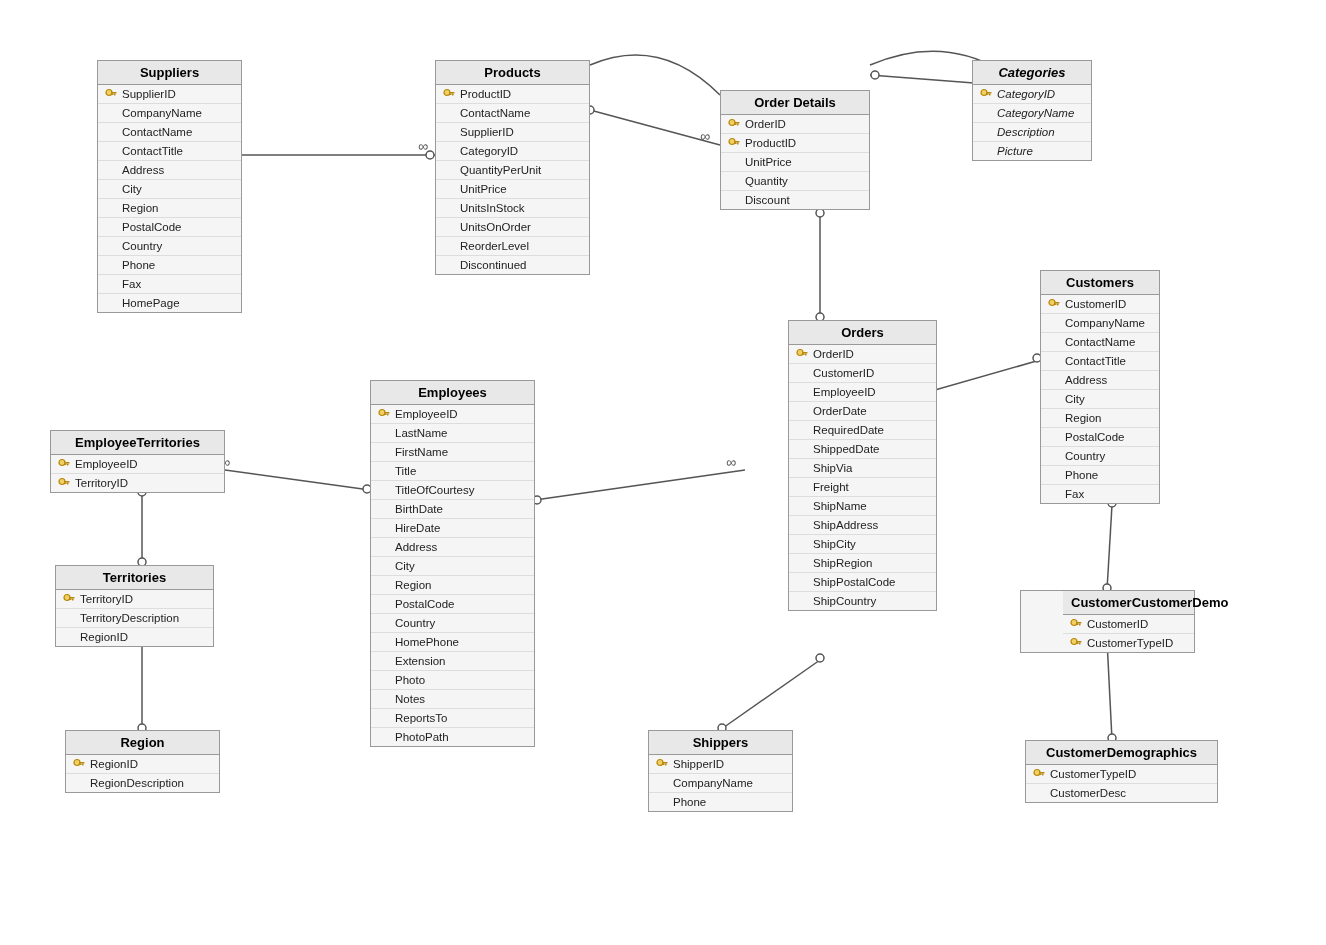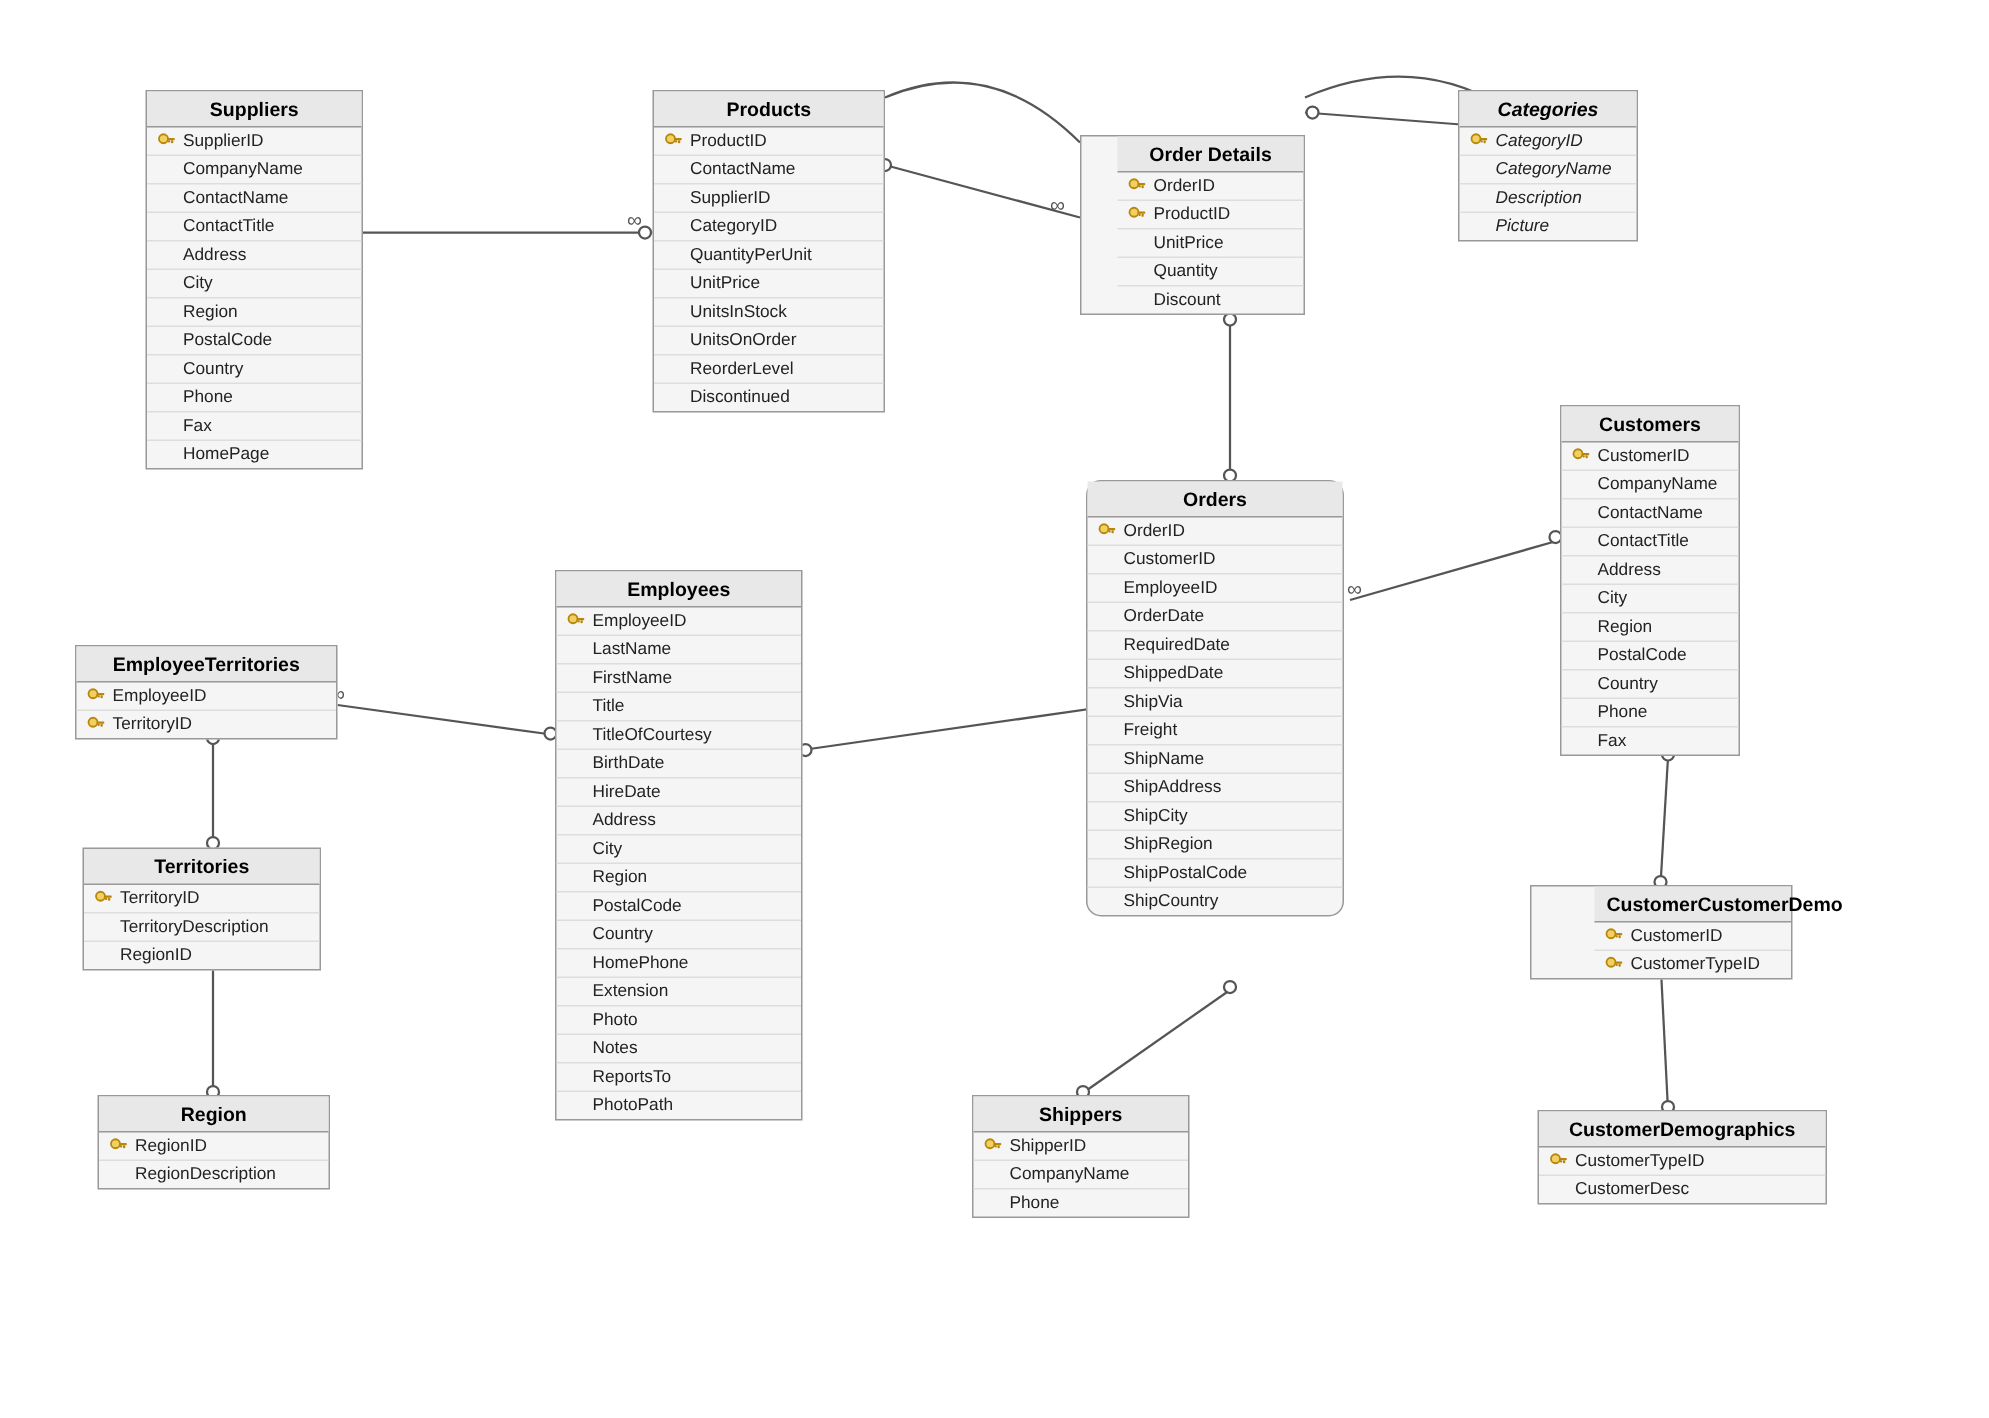--- a/index.html
+++ b/index.html
@@ -228,21 +228,21 @@
       </div>
       <div class="db-table-row">
         <span class="pk-icon"></span>
         <span class="field-name">ReorderLevel</span>
       </div>
       <div class="db-table-row">
         <span class="pk-icon"></span>
         <span class="field-name">Discontinued</span>
       </div>
     </div>
-    <div class="db-table" style="left: 720px; top: 90px; width: 150px; padding-left: 24px;">
+    <div class="db-table" style="left: 720px; top: 90px; width: 150px;">
       <div class="db-table-header">Order Details</div>
       <div class="db-table-row">
         <span class="pk-icon"><svg viewBox="0 0 14 14" xmlns="http://www.w3.org/2000/svg">
     <circle cx="5" cy="5.5" r="3" stroke="#b8860b" stroke-width="1.2" fill="#f0d060"></circle>
     <rect x="7.5" y="5" width="5" height="1.5" rx="0.5" fill="#b8860b"></rect>
     <rect x="10" y="6.5" width="1.5" height="2" rx="0.5" fill="#b8860b"></rect>
     <rect x="8" y="6.5" width="1.5" height="1.5" rx="0.5" fill="#b8860b"></rect>
   </svg></span>
         <span class="field-name">OrderID</span>
       </div>
@@ -337,21 +337,21 @@
       </div>
       <div class="db-table-row">
         <span class="pk-icon"></span>
         <span class="field-name">Phone</span>
       </div>
       <div class="db-table-row">
         <span class="pk-icon"></span>
         <span class="field-name">Fax</span>
       </div>
     </div>
-    <div class="db-table" style="left: 724px; top: 320px; width: 172px; border-radius: 10px;">
+    <div class="db-table" style="left: 788px; top: 320px; width: 149px;">
       <div class="db-table-header">Orders</div>
       <div class="db-table-row">
         <span class="pk-icon"><svg viewBox="0 0 14 14" xmlns="http://www.w3.org/2000/svg">
     <circle cx="5" cy="5.5" r="3" stroke="#b8860b" stroke-width="1.2" fill="#f0d060"></circle>
     <rect x="7.5" y="5" width="5" height="1.5" rx="0.5" fill="#b8860b"></rect>
     <rect x="10" y="6.5" width="1.5" height="2" rx="0.5" fill="#b8860b"></rect>
     <rect x="8" y="6.5" width="1.5" height="1.5" rx="0.5" fill="#b8860b"></rect>
   </svg></span>
         <span class="field-name">OrderID</span>
       </div>

